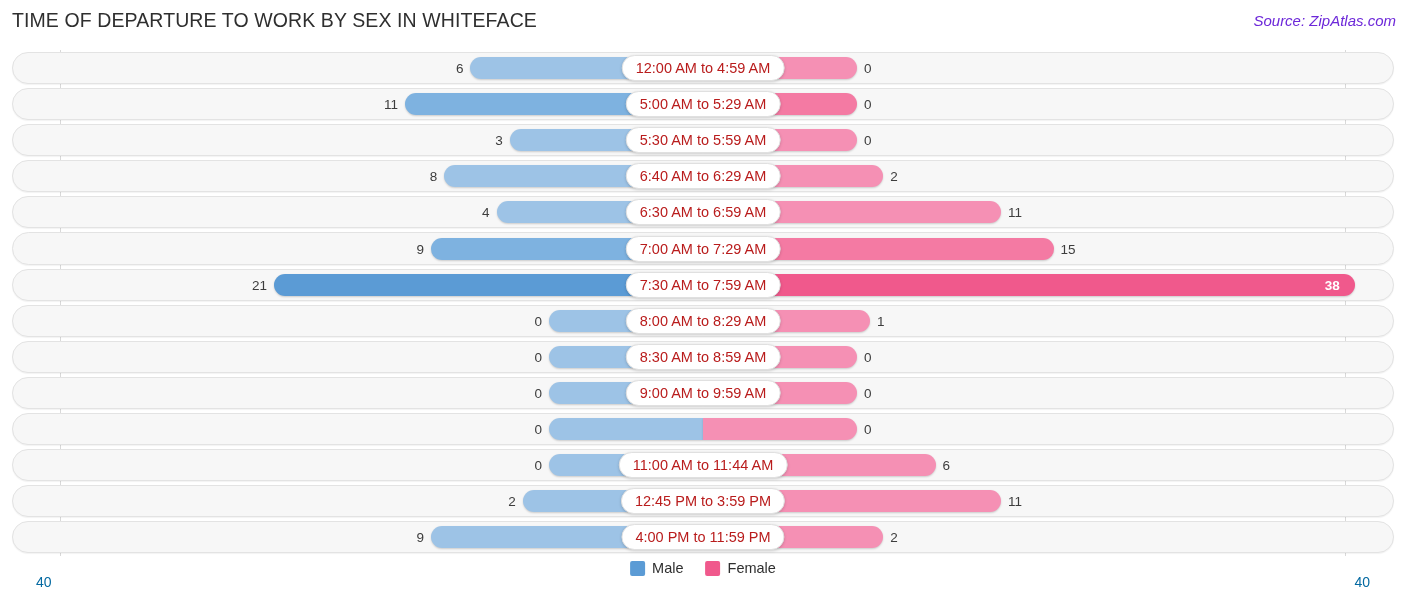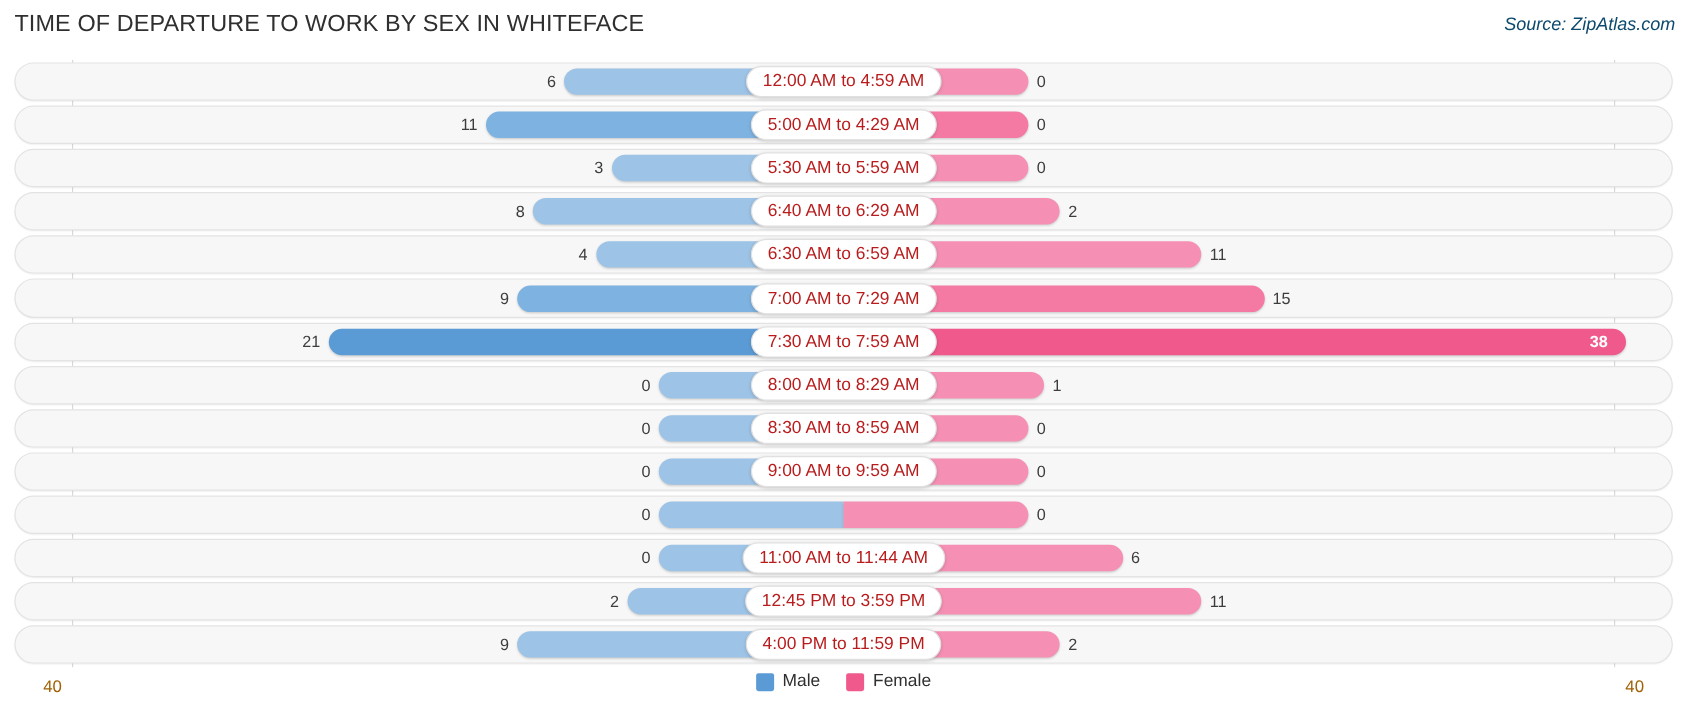--- a/index.html
+++ b/index.html
@@ -30,21 +30,21 @@
     font-size: 19.5px;
     letter-spacing: .1px;
     color: #2f2f2f;
     white-space: nowrap;
   }
   #source-label {
     position: absolute;
     right: 10px; top: 12px;
     font-size: 15px;
     font-style: italic;
-    color: #0c4a6e;
+    color: #6d28d9;
     white-space: nowrap;
   }
 
   
   #plot {
     position: absolute;
     left: 0; top: 50px;
     width: 1406px;
     height: 506px;
   }
@@ -136,23 +136,23 @@
 
   
   #footer {
     position: absolute;
     left: 0; top: 556px;
     width: 1406px;
     height: 38px;
   }
   .axis-tick {
     position: absolute;
-    top: 8px;
+    top: 18px;
     font-size: 14px;
-    color: #a16207;
+    color: #0369a1;
   }
   #tick-left  { left: 36px; }
   #tick-right { right: 36px; }
   #legend {
     position: absolute;
     left: 50%;
     top: 4px;
     transform: translateX(-50%);
     display: flex;
     align-items: center;
@@ -194,21 +194,21 @@
         <div class="val val-male" style="right: 942.6px;">6</div>
         <div class="val val-female" style="left: 864px;">0</div>
         <div class="pill">12:00 AM to 4:59 AM</div>
       </div>
       <div class="row strong">
         <div class="row-track"></div>
         <div class="bar bar-male" style="width: 298.1px;"></div>
         <div class="bar bar-female" style="width: 154px;"></div>
         <div class="val val-male" style="right: 1008.1px;">11</div>
         <div class="val val-female" style="left: 864px;">0</div>
-        <div class="pill">5:00 AM to 4:29 AM</div>
+        <div class="pill">5:00 AM to 5:29 AM</div>
       </div>
       <div class="row">
         <div class="row-track"></div>
         <div class="bar bar-male" style="width: 193.3px;"></div>
         <div class="bar bar-female" style="width: 154px;"></div>
         <div class="val val-male" style="right: 903.3px;">3</div>
         <div class="val val-female" style="left: 864px;">0</div>
         <div class="pill">5:30 AM to 5:59 AM</div>
       </div>
       <div class="row">

